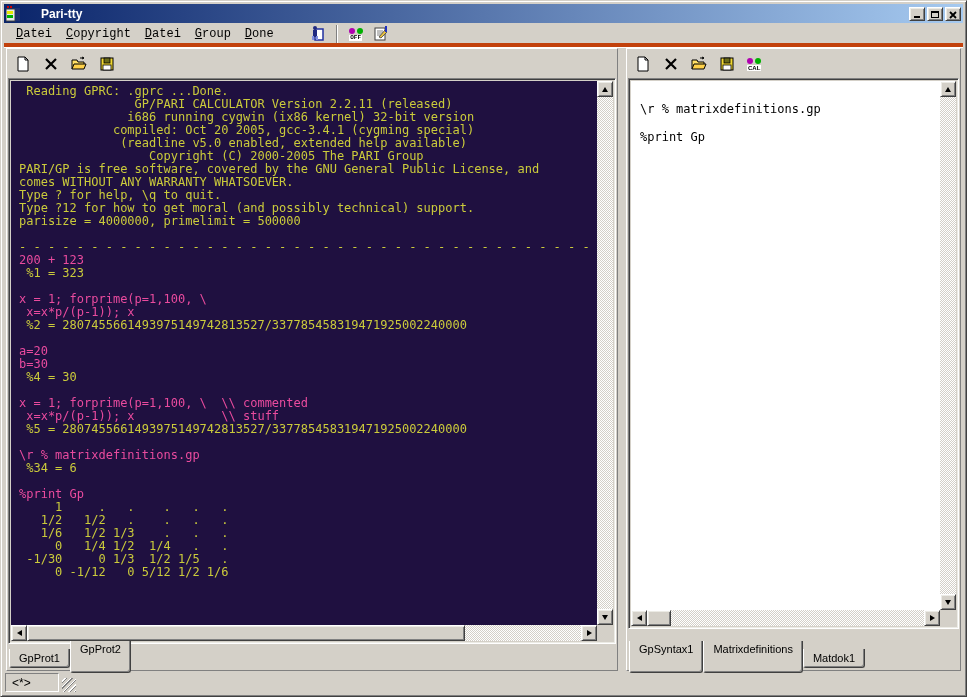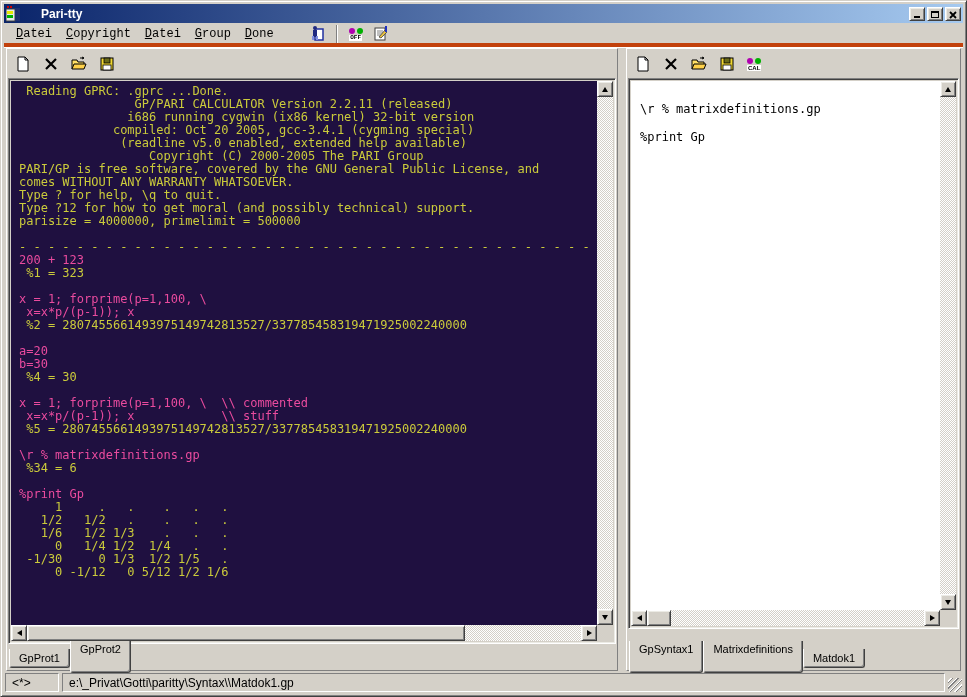--- a/index.html
+++ b/index.html
@@ -318,16 +318,15 @@
       <div class="tabs-row">
         <span class="tab">GpSyntax1</span>
         <span class="tab">Matrixdefinitions</span>
         <span class="tab active">Matdok1</span>
       </div>
     </div>
   </div>
 
   <div class="statusbar">
     <span class="status-cell c1">&lt;*&gt;</span>
-    <span class="status-cell c2">e:\_Privat\Gotti\paritty\Syntax\\Matdok1.gp</span>
     <span class="grip"></span>
   </div>
 </div>
 
 </body></html>

